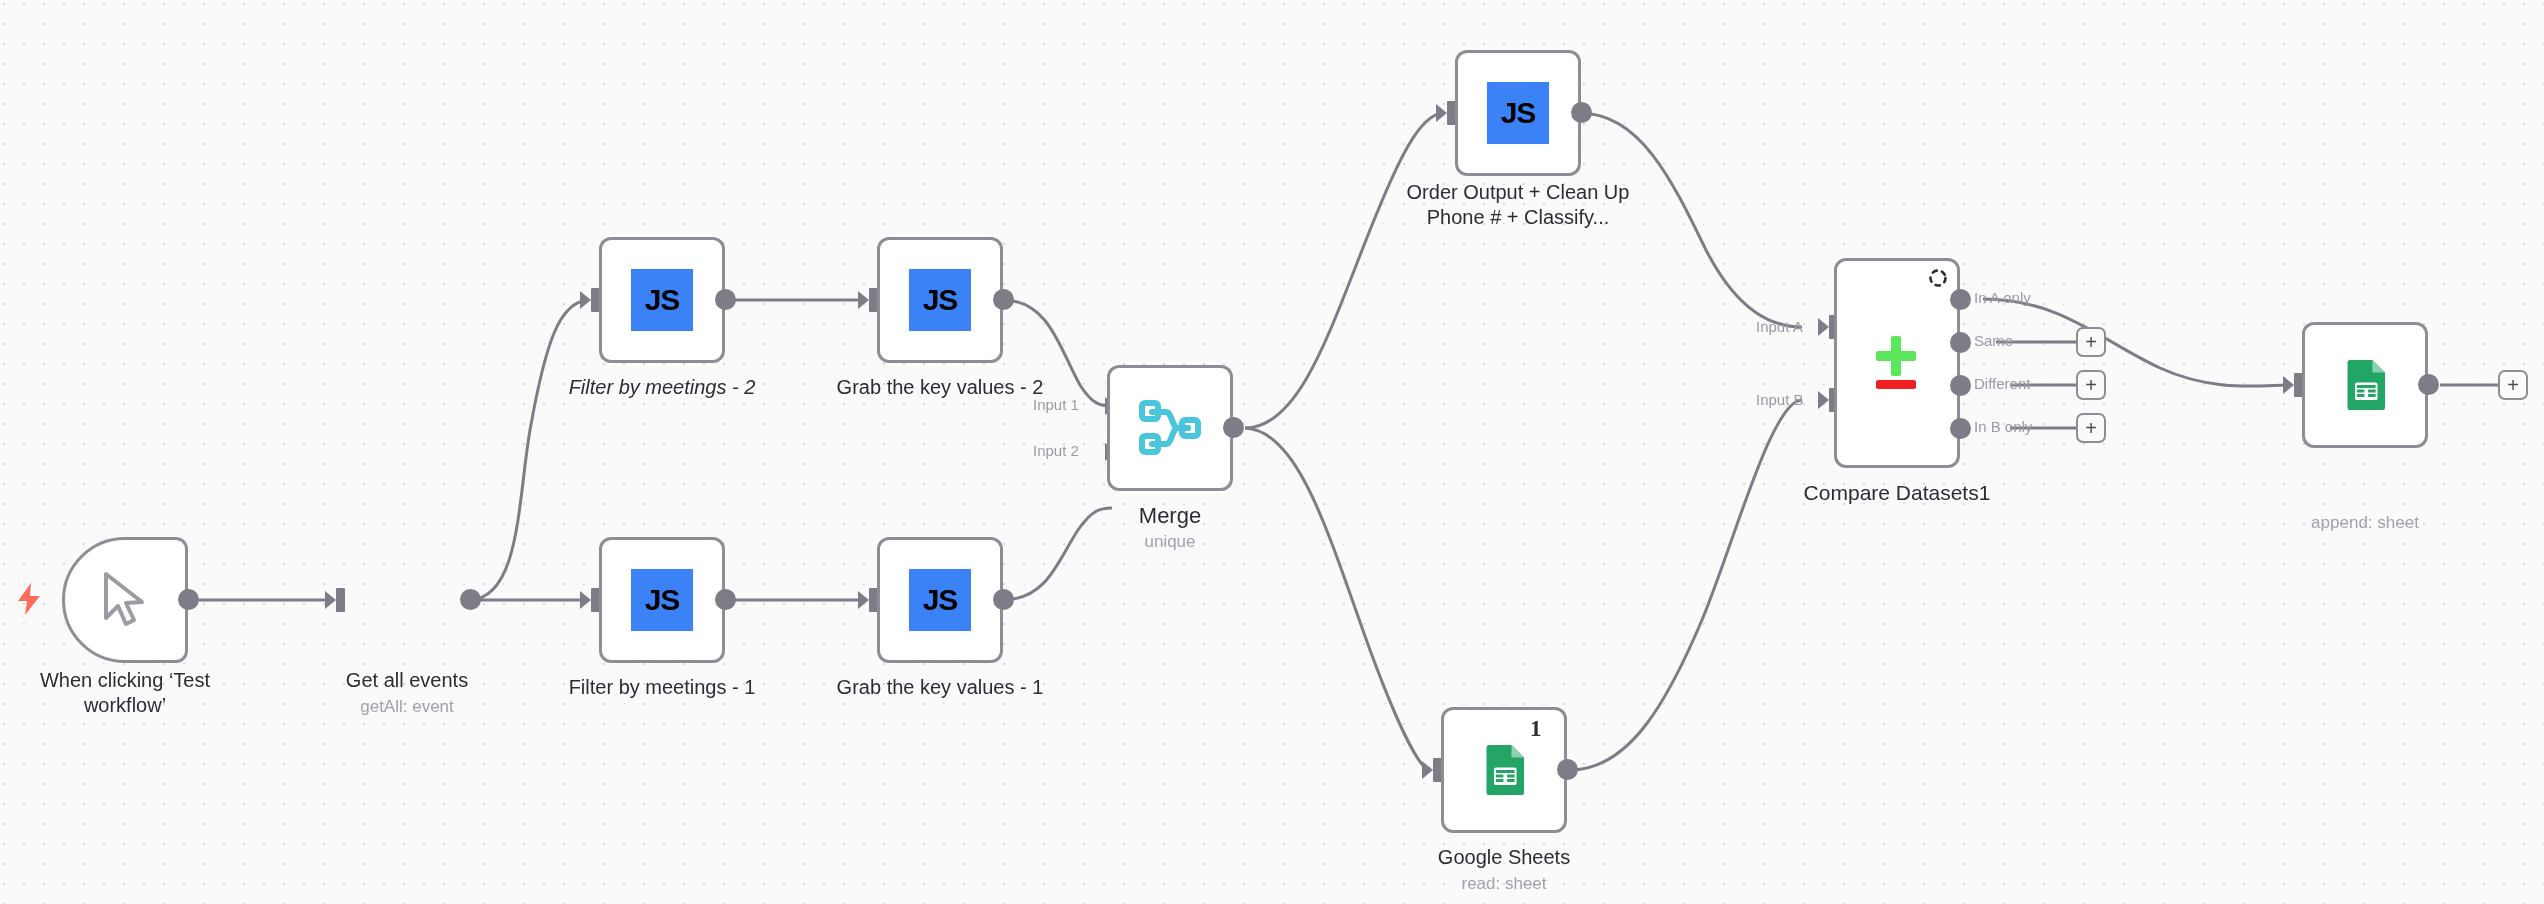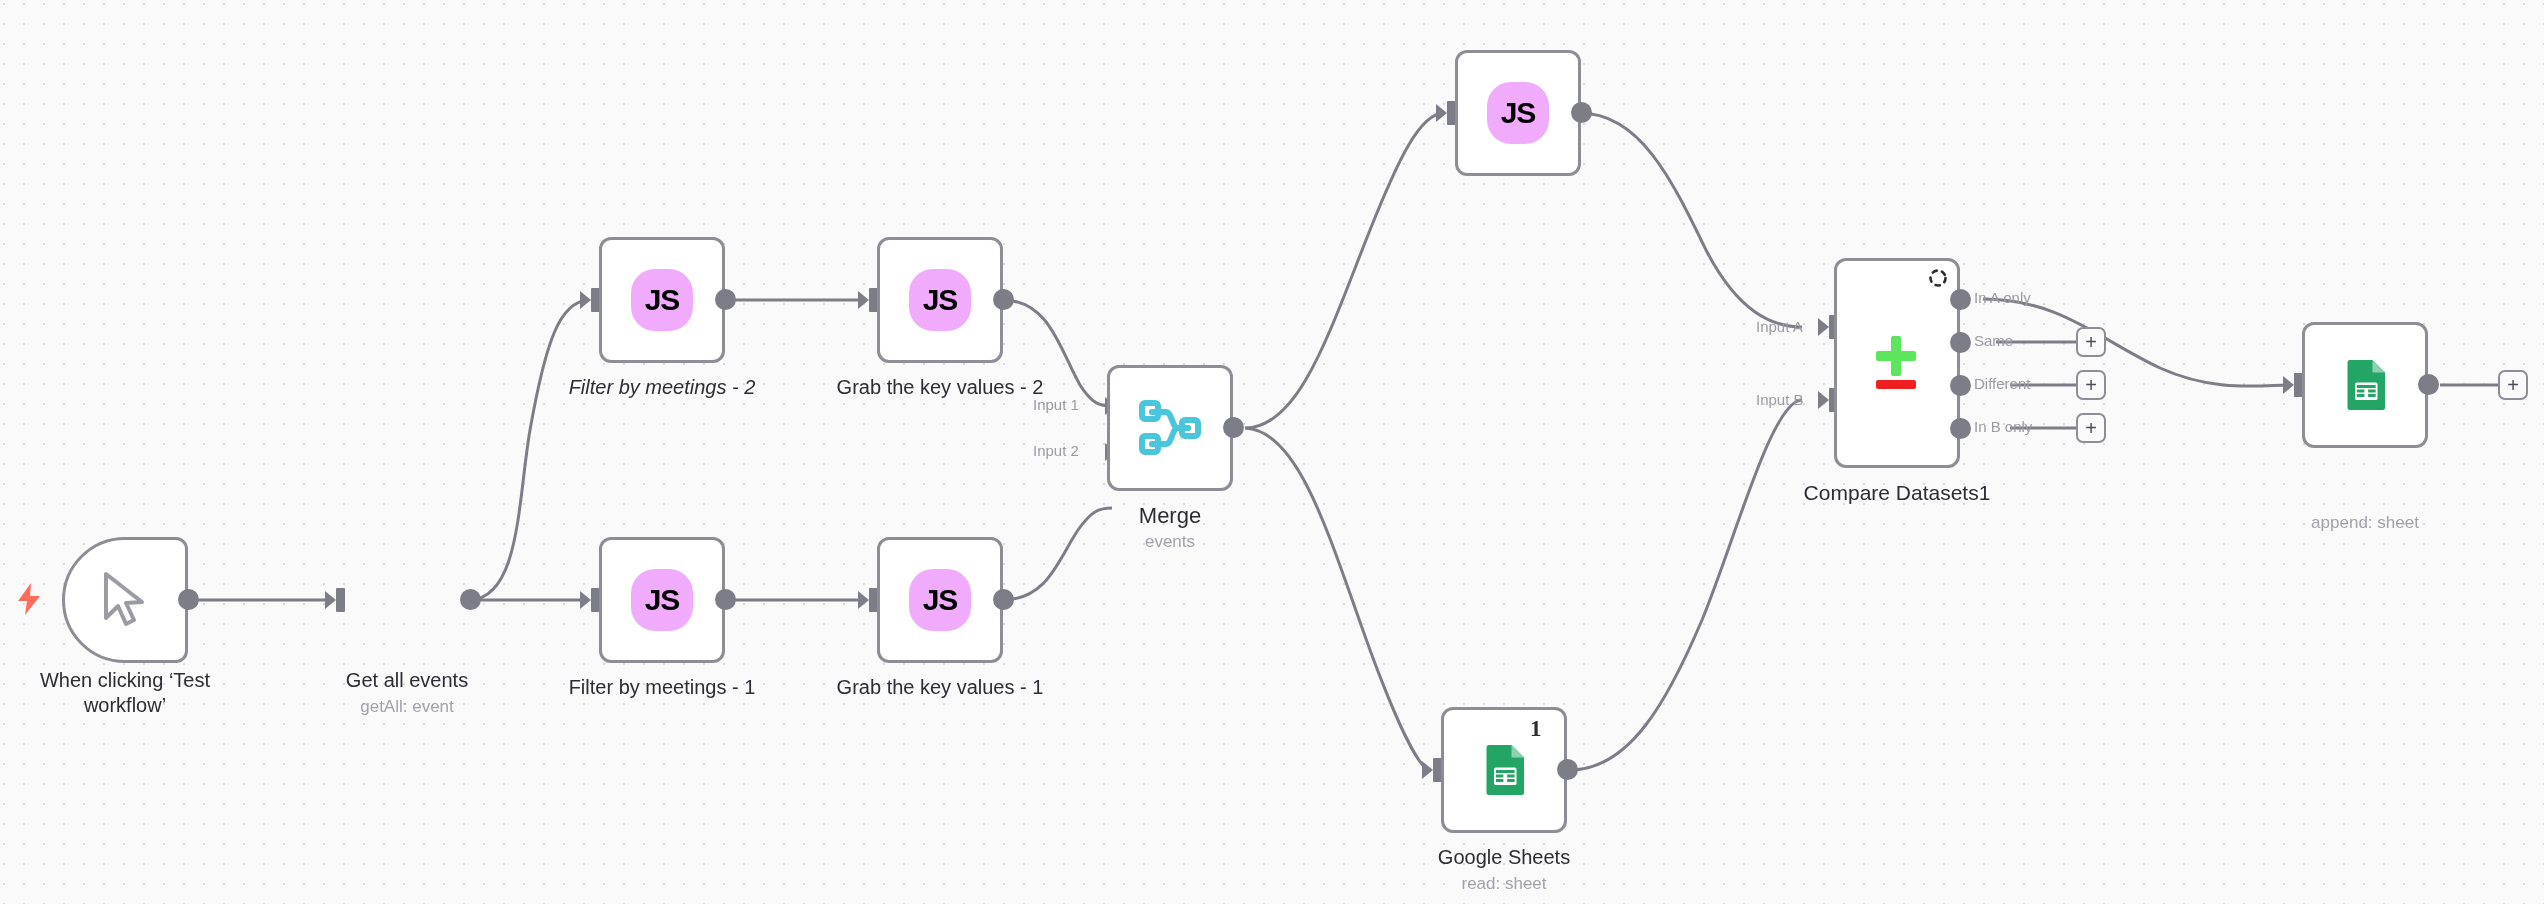--- a/index.html
+++ b/index.html
@@ -48,28 +48,27 @@
     width: 126px; height: 126px;
     border-radius: 63px 12px 12px 63px;
   }
   .node.tall {
     width: 126px; height: 210px;
     border-radius: 12px;
   }
 
   .js-icon {
     width: 62px; height: 62px;
-    background: #f0abfc;
+    background: #3b82f6;
     display: flex; align-items: center; justify-content: center;
     font-weight: bold;
     font-size: 30px;
     color: #000;
     letter-spacing: -1px;
     font-family: "Liberation Sans", "DejaVu Sans", sans-serif;
-    border-radius: 24px;
   }
 
   .node-label {
     position: absolute;
     text-align: center;
     color: #2c2c34;
     font-size: 20px;
     line-height: 25px;
     white-space: pre-line;
   }
@@ -260,30 +259,32 @@
     <svg width="64" height="60" viewBox="0 0 64 60">
       <path d="M14 14 H28 C34 14 34 30 40 30 H50" fill="none" stroke="#49c5dc" stroke-width="6" stroke-linecap="round" stroke-linejoin="round"></path>
       <path d="M14 46 H28 C34 46 34 30 40 30 H50" fill="none" stroke="#49c5dc" stroke-width="6" stroke-linecap="round" stroke-linejoin="round"></path>
       <rect x="4" y="5" width="16" height="16" rx="3" fill="none" stroke="#49c5dc" stroke-width="6"></rect>
       <rect x="4" y="38" width="16" height="16" rx="3" fill="none" stroke="#49c5dc" stroke-width="6"></rect>
       <rect x="44" y="22" width="16" height="16" rx="3" fill="none" stroke="#49c5dc" stroke-width="6"></rect>
     </svg>
   </div>
   <div class="out-dot" style="left:1223px; top:417px;"></div>
   <div class="node-label" style="left:1050px; top:503px; width:240px; font-size:22px;">Merge</div>
-  <div class="node-sublabel" style="left:1050px; top:531px; width:240px;">events</div>
+  <div class="node-sublabel" style="left:1050px; top:531px; width:240px;">unique</div>
 
   <div class="in-arrow" style="left:1436px; top:101px;">
     <div class="tri"></div>
       <div class="bar"></div>
   </div>
   <div class="node square" style="left:1455px; top:50px;">
     <div class="js-icon">JS</div>
   </div>
   <div class="out-dot" style="left:1571px; top:102px;"></div>
+  <div class="node-label" style="left:1378px; top:180px; width:280px;">Order Output + Clean Up
+Phone # + Classify...</div>
 
   <div class="in-arrow" style="left:1422px; top:758px;">
     <div class="tri"></div>
       <div class="bar"></div>
   </div>
   <div class="node square" style="left:1441px; top:707px;">
     <svg width="60" height="60" viewBox="0 0 48 48">
       <path d="M12 4h18l10 10v28a2 2 0 01-2 2H12a2 2 0 01-2-2V6a2 2 0 012-2z" fill="#23a566"></path>
       <path d="M30 4l10 10H30z" fill="#8ed1b1"></path>
       <rect x="16" y="22" width="18" height="14" rx="1.5" fill="#ffffff"></rect>

